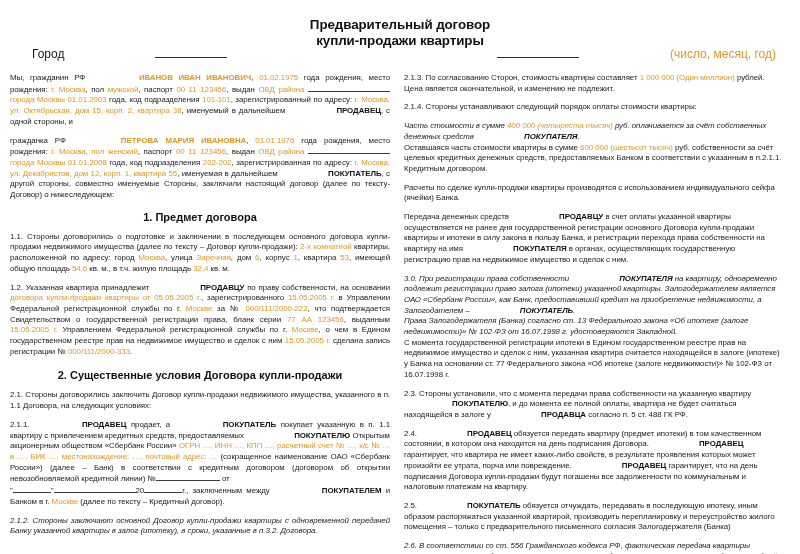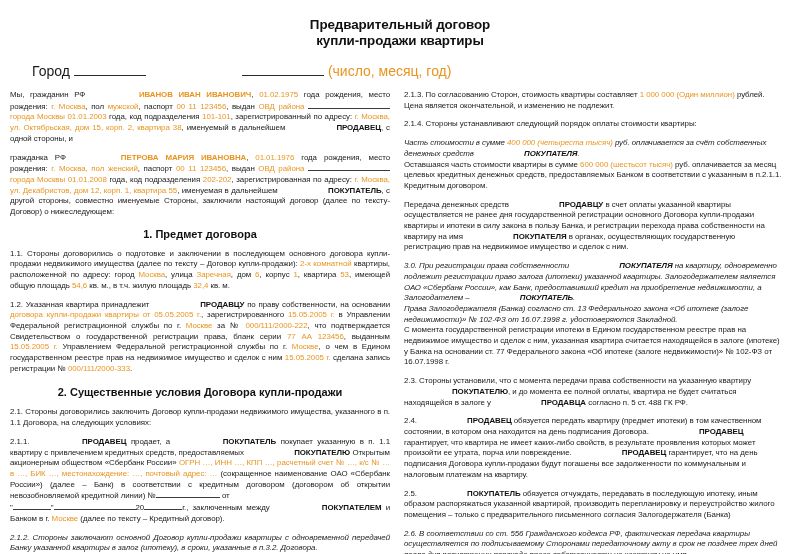--- a/index.html
+++ b/index.html
@@ -31,27 +31,27 @@
     font-size: 13.4px;
     line-height: 16px;
     letter-spacing: -0.1px;
     color: #111111;
     margin: 1px 0 0 0;
   }
   .doc-title .line { display: block; }
 
   
   .city-row {
-    margin-top: 17px;
     display: flex;
     align-items: baseline;
-    font-size: 14px;
+    font-size: 12px;
     line-height: 11px;
     padding-left: 22px;
     padding-right: 14px;
+    justify-content: space-between;
   }
   .rule {
     display: inline-block;
     border-bottom: 1px solid #2b2b2b;
     height: 8px;
     margin: 0 4px;
   }
   .rule-city { width: 72px; }
   .rule-date { width: 82px; }
   .city-spacer { flex: 0 0 88px; }
@@ -149,22 +149,23 @@
     </div>
 
     <div class="col col-right">
 
       <p class="para"><span>2.1.3. По согласованию Сторон, стоимость квартиры составляет </span><span class="hl">1 000 000 (Один миллион)</span><span> рублей. Цена является окончательной, и изменению не подлежит.</span></p>
 
       <p class="para">2.1.4. Стороны устанавливают следующий порядок оплаты стоимости квартиры:</p>
 
       <p class="para tight"><span>Часть стоимости в сумме </span><span class="hl">400 000 (четыреста тысяч)</span><span> руб. оплачивается за счёт собственных денежных средств </span><b>ПОКУПАТЕЛЯ</b><span>.</span></p>
 
-      <p class="para"><span>Оставшаяся часть стоимости квартиры в сумме </span><span class="hl">600 000 (шестьсот тысяч)</span><span> руб. оплачивается за месяц целевых кредитных денежных средств, предоставляемых Банком в соответствии с указанным в п.2.1.1. Кредитным договором.</span></p>
+      <p class="para"><span>Оставшаяся часть стоимости квартиры в сумме </span><span class="hl">600 000 (шестьсот тысяч)</span><span> руб. собственности за счёт целевых кредитных денежных средств, предоставляемых Банком в соответствии с указанным в п.2.1.1. Кредитным договором.</span></p>
 
+      <p class="para">Расчеты по сделке купли-продажи квартиры производятся с использованием индивидуального сейфа (ячейки) Банка.</p>
 
       <p class="para"><span>Передача денежных средств </span><b>ПРОДАВЦУ</b><span> в счет оплаты указанной квартиры осуществляется не ранее дня государственной регистрации основного Договора купли-продажи квартиры и ипотеки в силу закона в пользу Банка, и регистрации перехода права собственности на квартиру на имя </span><b>ПОКУПАТЕЛЯ</b><span> в органах, осуществляющих государственную регистрацию прав на недвижимое имущество и сделок с ним.</span></p>
 
       <p class="para tight"><span>3.0. При регистрации права собственности </span><b>ПОКУПАТЕЛЯ</b><span> на квартиру, одновременно подлежит регистрации право залога (ипотеки) указанной квартиры. Залогодержателем является ОАО «Сбербанк России», как Банк, предоставивший кредит на приобретение недвижимости, а Залогодателем – </span><b>ПОКУПАТЕЛЬ</b><span>.</span></p>
 
       <p class="para tight">Права Залогодержателя (Банка) согласно ст. 13 Федерального закона «Об ипотеке (залоге недвижимости)» № 102-ФЗ от 16.07.1998 г. удостоверяются Закладной.</p>
 
       <p class="para">С момента государственной регистрации ипотеки в Едином государственном реестре прав на недвижимое имущество и сделок с ним, указанная квартира считается находящейся в залоге (ипотеке) у Банка на основании ст. 77 Федерального закона «Об ипотеке (залоге недвижимости)» № 102-ФЗ от 16.07.1998 г.</p>
 
       <p class="para"><span>2.3. Стороны установили, что с момента передачи права собственности на указанную квартиру </span><b>ПОКУПАТЕЛЮ</b><span>, и до момента ее полной оплаты, квартира не будет считаться находящейся в залоге у </span><b>ПРОДАВЦА</b><span> согласно п. 5 ст. 488 ГК РФ.</span></p>

